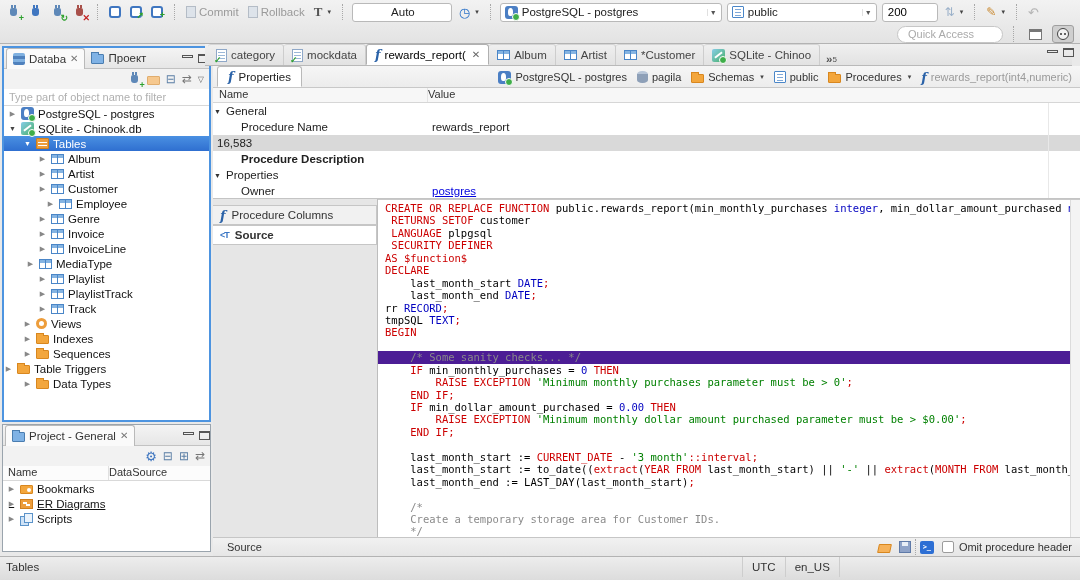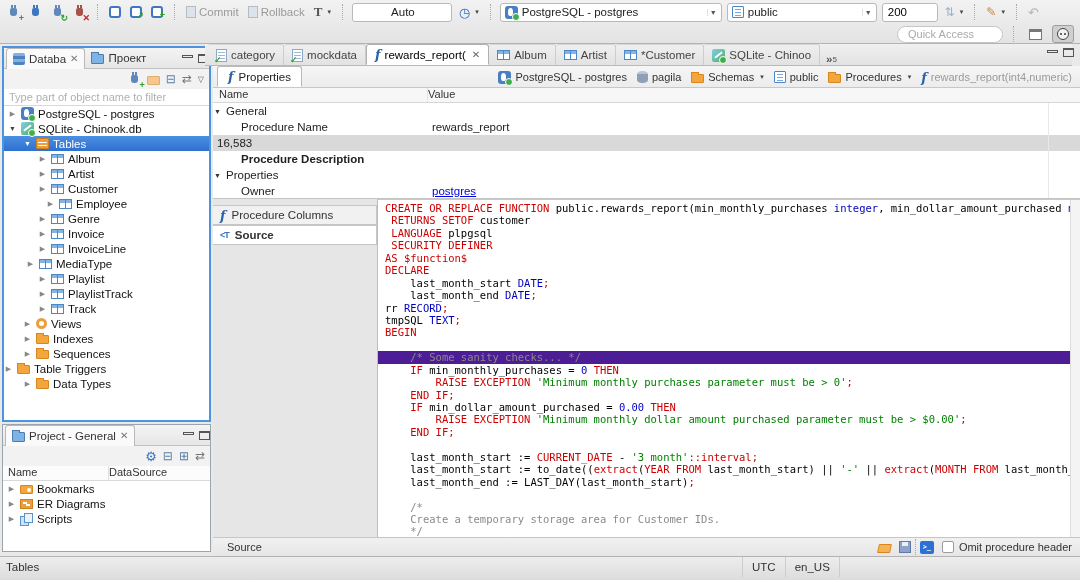--- a/index.html
+++ b/index.html
@@ -404,21 +404,21 @@
     <div id="proj-cols">
       <span class="col1">Name</span>
       <span>DataSource</span>
     </div>
     <div id="proj-tree">
         <div class="tree-row" style="padding-left: 4px;">
           <span class="arrow right">▶</span>
           <span class="icon ic-folder-star"></span>
           <span>Bookmarks</span>
         </div>
-        <div class="tree-row" style="padding-left: 4px;">
+        <div class="tree-row" style="padding-left: 4px; text-decoration: underline;">
           <span class="arrow right">▶</span>
           <span class="icon ic-er"></span>
           <span>ER Diagrams</span>
         </div>
         <div class="tree-row" style="padding-left: 4px;">
           <span class="arrow right">▶</span>
           <span class="icon ic-scripts"></span>
           <span>Scripts</span>
         </div>
       </div>

